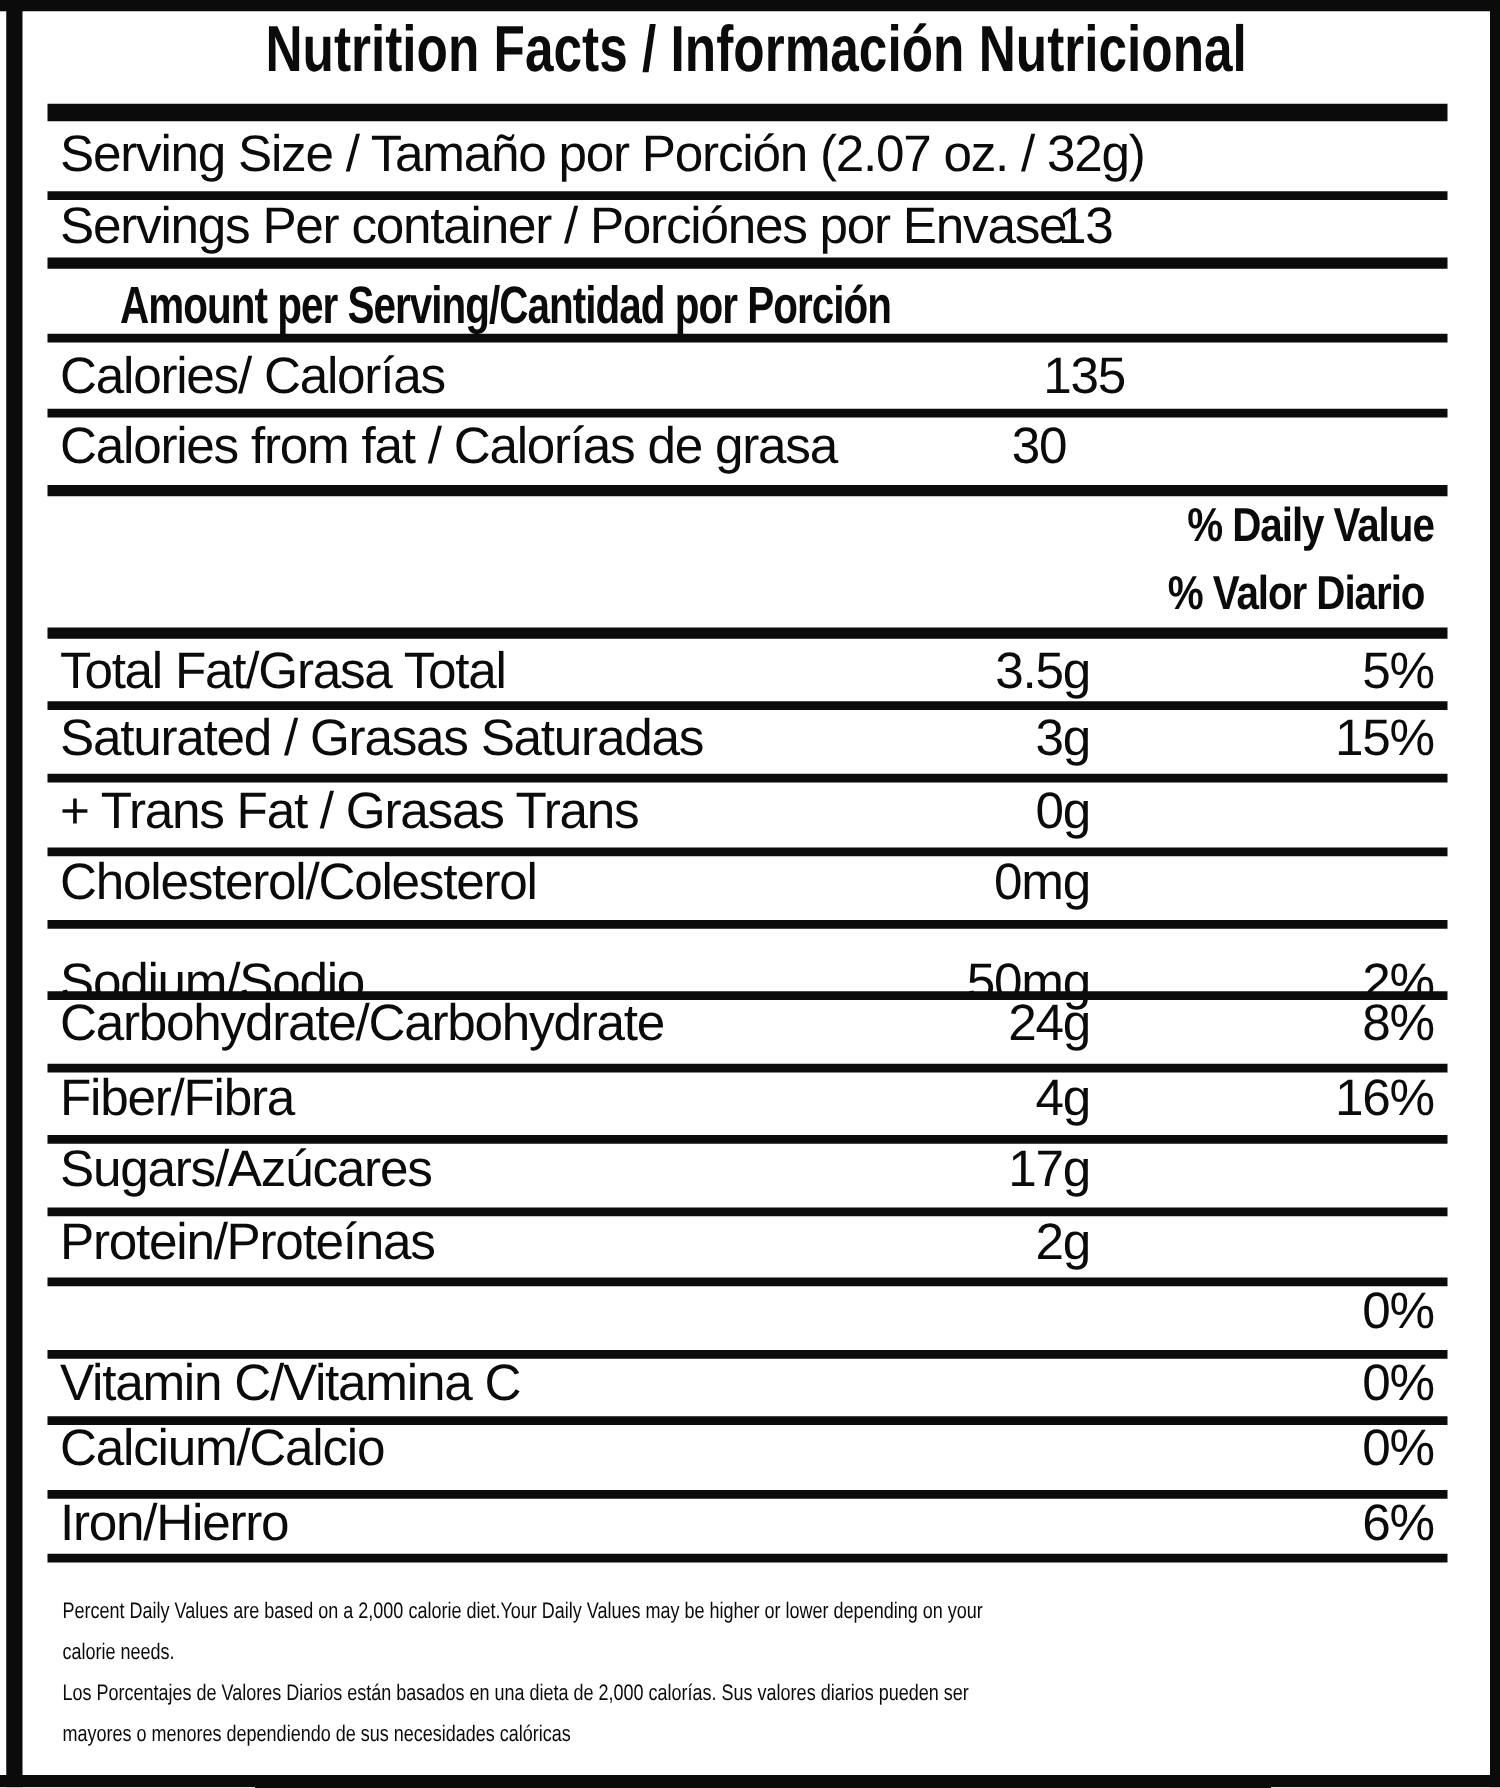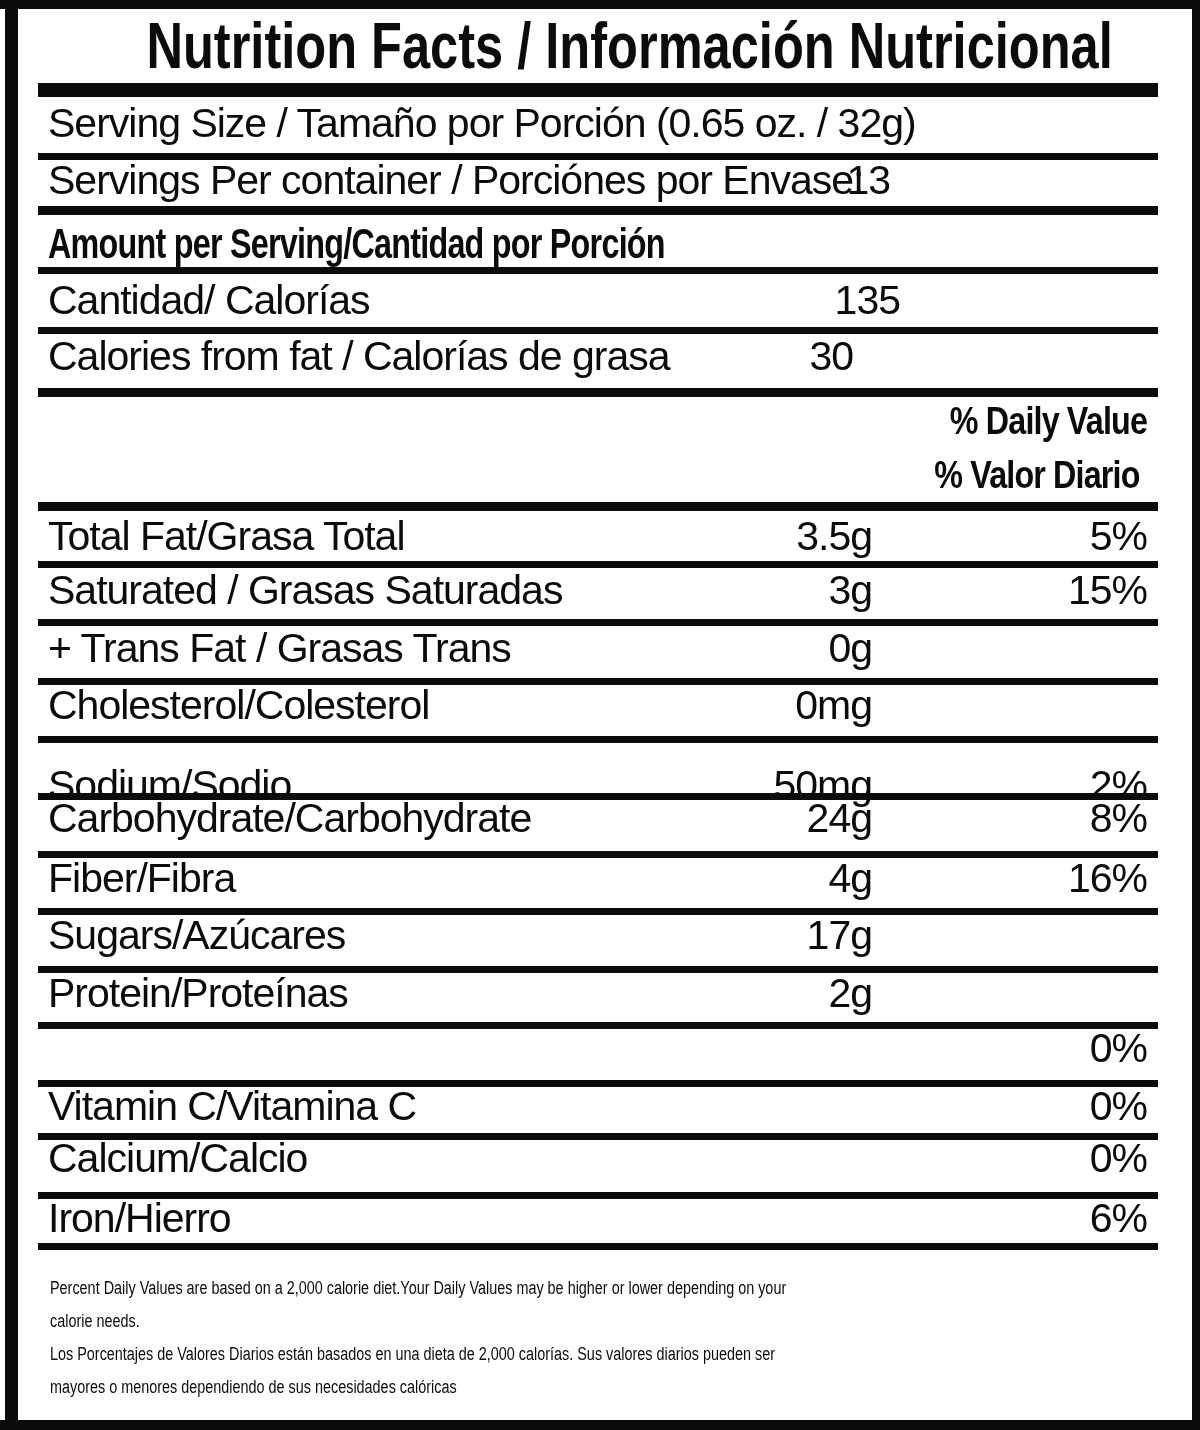--- a/index.html
+++ b/index.html
@@ -19,27 +19,27 @@
   .frame-right{left:1192px;top:0;width:8px;height:1430px;}
   
   .hr{position:absolute;left:38px;width:1120px;height:7px;background:#0b0b0b;}
   .hr.thick{height:9px;}
   .hr.titlebar{height:14px;}
   
   .txt{position:absolute;font-size:41px;letter-spacing:-1px;line-height:1;white-space:nowrap;}
   .lbl{left:48px;}
   .amt{right:328px;}
   .dv{right:53px;}
-  .bold{font-weight:bold;}
+  .bold{font-weight:bold;margin-left:48px;}
   .cxl{display:inline-block;transform-origin:0 50%;}
   .cxr{display:inline-block;transform-origin:100% 50%;}
   .cxc{display:inline-block;transform-origin:50% 50%;}
   
   .title{position:absolute;top:14px;left:18px;right:8px;text-align:center;
-         font-size:64px;font-weight:bold;line-height:1;white-space:nowrap;}
+         font-size:52px;font-weight:bold;line-height:1;white-space:nowrap;}
   .title .cxc{transform:scaleX(0.79);}
   
   .sechead{font-size:42px;}
   .sechead .cxl{transform:scaleX(0.77);}
   
   .dvhead{font-size:38px;font-weight:bold;}
   .dvhead .cxr{transform:scaleX(0.85);}
   
   .footnote{position:absolute;left:50px;top:1272px;right:60px;}
   .footnote .fline{height:33px;line-height:33px;font-size:18px;white-space:nowrap;}
@@ -65,39 +65,39 @@
   <div class="bar frame-bottom"></div>
   <div class="bar frame-left"></div>
   <div class="bar frame-right"></div>
 
   <div class="title">
     <span class="cxc">Nutrition Facts / Información Nutricional</span>
   </div>
   <div class="hr titlebar" style="top:83px"></div>
 
   <div class="txt lbl t-serving">
-    <span class="cxl">Serving Size / Tamaño por Porción (0.65 oz. / 32g)</span>
+    <span class="cxl">Serving Size / Tamaño por Porción (2.07 oz. / 32g)</span>
   </div>
   <div class="hr" style="top:153px"></div>
 
   <div class="txt lbl t-servings">
     <span class="cxl">Servings Per container / Porciónes por Envase:</span>
   </div>
   <div class="txt t-servings" style="right:310px">
     <span class="cxr">13</span>
   </div>
   <div class="hr thick" style="top:206px"></div>
 
   <div class="txt lbl bold sechead t-amount-heading">
     <span class="cxl">Amount per Serving/Cantidad por Porción</span>
   </div>
   <div class="hr" style="top:267px"></div>
 
   <div class="txt lbl t-calories">
-    <span class="cxl">Cantidad/ Calorías</span>
+    <span class="cxl">Calories/ Calorías</span>
   </div>
   <div class="txt t-calories" style="right:300px">
     <span class="cxr">135</span>
   </div>
   <div class="hr" style="top:327px"></div>
 
   <div class="txt lbl t-calfat">
     <span class="cxl">Calories from fat / Calorías de grasa</span>
   </div>
   <div class="txt t-calfat" style="right:347px">

